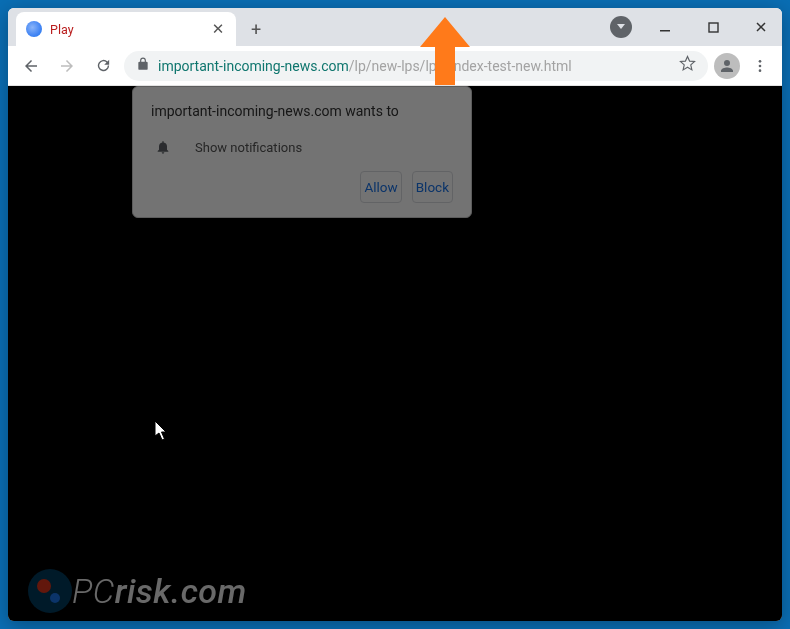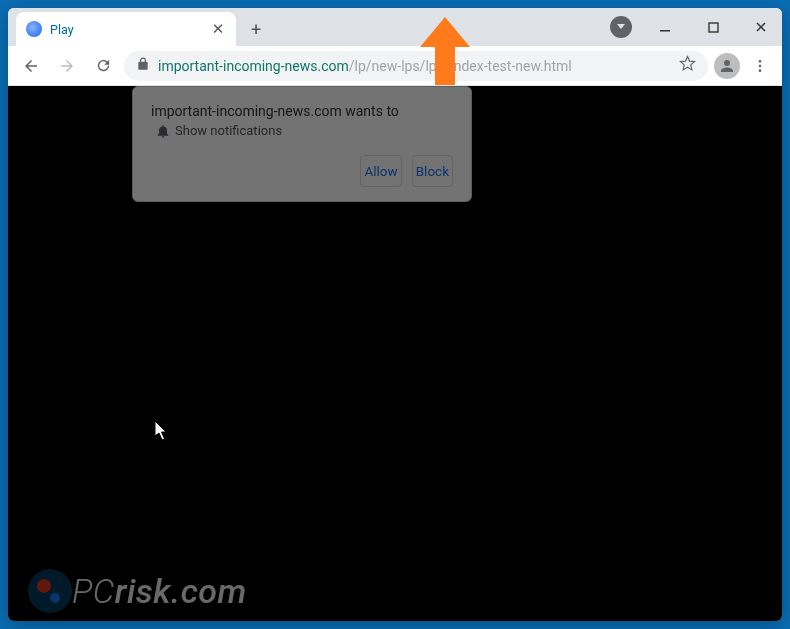--- a/index.html
+++ b/index.html
@@ -1,41 +1,41 @@
 <!DOCTYPE html>
 <html><head>
 <meta charset="utf-8">
 <style>
 *{box-sizing:border-box;margin:0;padding:0;font-family:-apple-system,BlinkMacSystemFont,"Segoe UI",Roboto,Arial,sans-serif}
 body{background:#0a6eb4;width:790px;height:629px;overflow:hidden;position:relative}
 .window{position:absolute;top:8px;left:8px;right:8px;bottom:8px;background:#fff;border-radius:6px;overflow:hidden;box-shadow:0 4px 20px rgba(0,0,0,.3);display:flex;flex-direction:column}
 .titlebar{height:38px;background:#dee1e6;display:flex;align-items:flex-end;position:relative}
 .tab{margin-left:8px;width:220px;height:34px;background:#fff;border-radius:8px 8px 0 0;display:flex;align-items:center;padding:0 10px;position:relative}
 .tab-icon{width:16px;height:16px;margin-right:8px;border-radius:50%;background:radial-gradient(circle at 40% 40%,#8ab4f8 0%,#4285f4 60%,#1a73e8 100%)}
-.tab-title{font-size:12.5px;color:#0369a1;flex:1}
+.tab-title{font-size:12.5px;color:#b91c1c;flex:1}
 .tab-close{width:16px;height:16px;display:flex;align-items:center;justify-content:center;color:#555;font-size:15px;cursor:pointer}
 .new-tab{width:28px;height:28px;display:flex;align-items:center;justify-content:center;color:#555;font-size:18px;margin-left:6px;margin-bottom:3px;cursor:pointer;border-radius:50%}
 .window-controls{position:absolute;right:6px;top:0;height:38px;display:flex;align-items:center;gap:18px}
 .wcircle{width:22px;height:22px;border-radius:50%;background:#5f6368;display:flex;align-items:center;justify-content:center;color:#dee1e6;font-size:11px}
 .wc{width:30px;height:30px;display:flex;align-items:center;justify-content:center;color:#333;font-size:14px;cursor:pointer}
 .toolbar{height:40px;background:#fff;border-bottom:1px solid #e3e3e3;display:flex;align-items:center;padding:0 8px;gap:6px}
 .nav-btn{width:30px;height:30px;display:flex;align-items:center;justify-content:center;color:#5f6368;border-radius:50%;cursor:pointer}
 .nav-btn.disabled{color:#bdbdbd}
 .addrbar{flex:1;height:30px;background:#f1f3f4;border-radius:15px;display:flex;align-items:center;padding:0 12px;gap:8px}
 .lock{color:#5f6368}
 .url{font-size:14px;color:#a3a3a3;white-space:nowrap;overflow:hidden}
 .url .host{color:#0f766e}
 .star{color:#5f6368;margin-left:auto}
 .avatar{width:26px;height:26px;border-radius:50%;background:#bdbdbd;display:flex;align-items:center;justify-content:center;color:#555}
 .menu{width:28px;height:28px;display:flex;align-items:center;justify-content:center;color:#5f6368;cursor:pointer}
 .content{flex:1;background:#000;position:relative;overflow:hidden}
 .dim{position:absolute;inset:0;background:rgba(0,0,0,.55)}
 .prompt{position:absolute;top:0;left:124px;width:340px;background:#fff;border-radius:6px;padding:16px 18px 14px;box-shadow:0 4px 16px rgba(0,0,0,.3);border:1px solid #ccc}
-.prompt-title{font-size:14px;color:#333;margin-bottom:4px}
-.prompt-row{display:flex;gap:4px;color:#555;font-size:13px;margin-bottom:16px;padding-left:4px}
+.prompt-title{font-size:14px;color:#333;margin-bottom:20px}
+.prompt-row{display:flex;align-items:center;gap:24px;color:#555;font-size:13px;margin-bottom:16px;padding-left:4px}
 .bell{width:16px;height:16px;fill:#5f6368}
 .prompt-actions{display:flex;justify-content:flex-end;gap:10px}
 .pbtn{padding:7px 3px;border:1px solid #dadce0;background:#fff;color:#1a73e8;font-size:13.5px;border-radius:4px;cursor:pointer}
 .arrow{position:absolute;top:17px;left:415px;width:60px;height:68px;pointer-events:none;z-index:50}
 .cursor{position:absolute;top:335px;left:147px;width:14px;height:20px;z-index:60}
 .watermark{position:absolute;bottom:8px;left:20px;display:flex;align-items:center;opacity:.45;z-index:40}
 .wm-icon{width:44px;height:44px;border-radius:50%;background:#003a5c;position:relative}
 .wm-icon::before{content:"";position:absolute;top:10px;left:9px;width:14px;height:14px;border-radius:50%;background:#d9341b}
 .wm-icon::after{content:"";position:absolute;top:24px;left:22px;width:10px;height:10px;border-radius:50%;background:#1a73e8}
 .wm-text{font-size:34px;font-weight:500;color:#e8e8e8;font-style:italic;letter-spacing:.5px}

